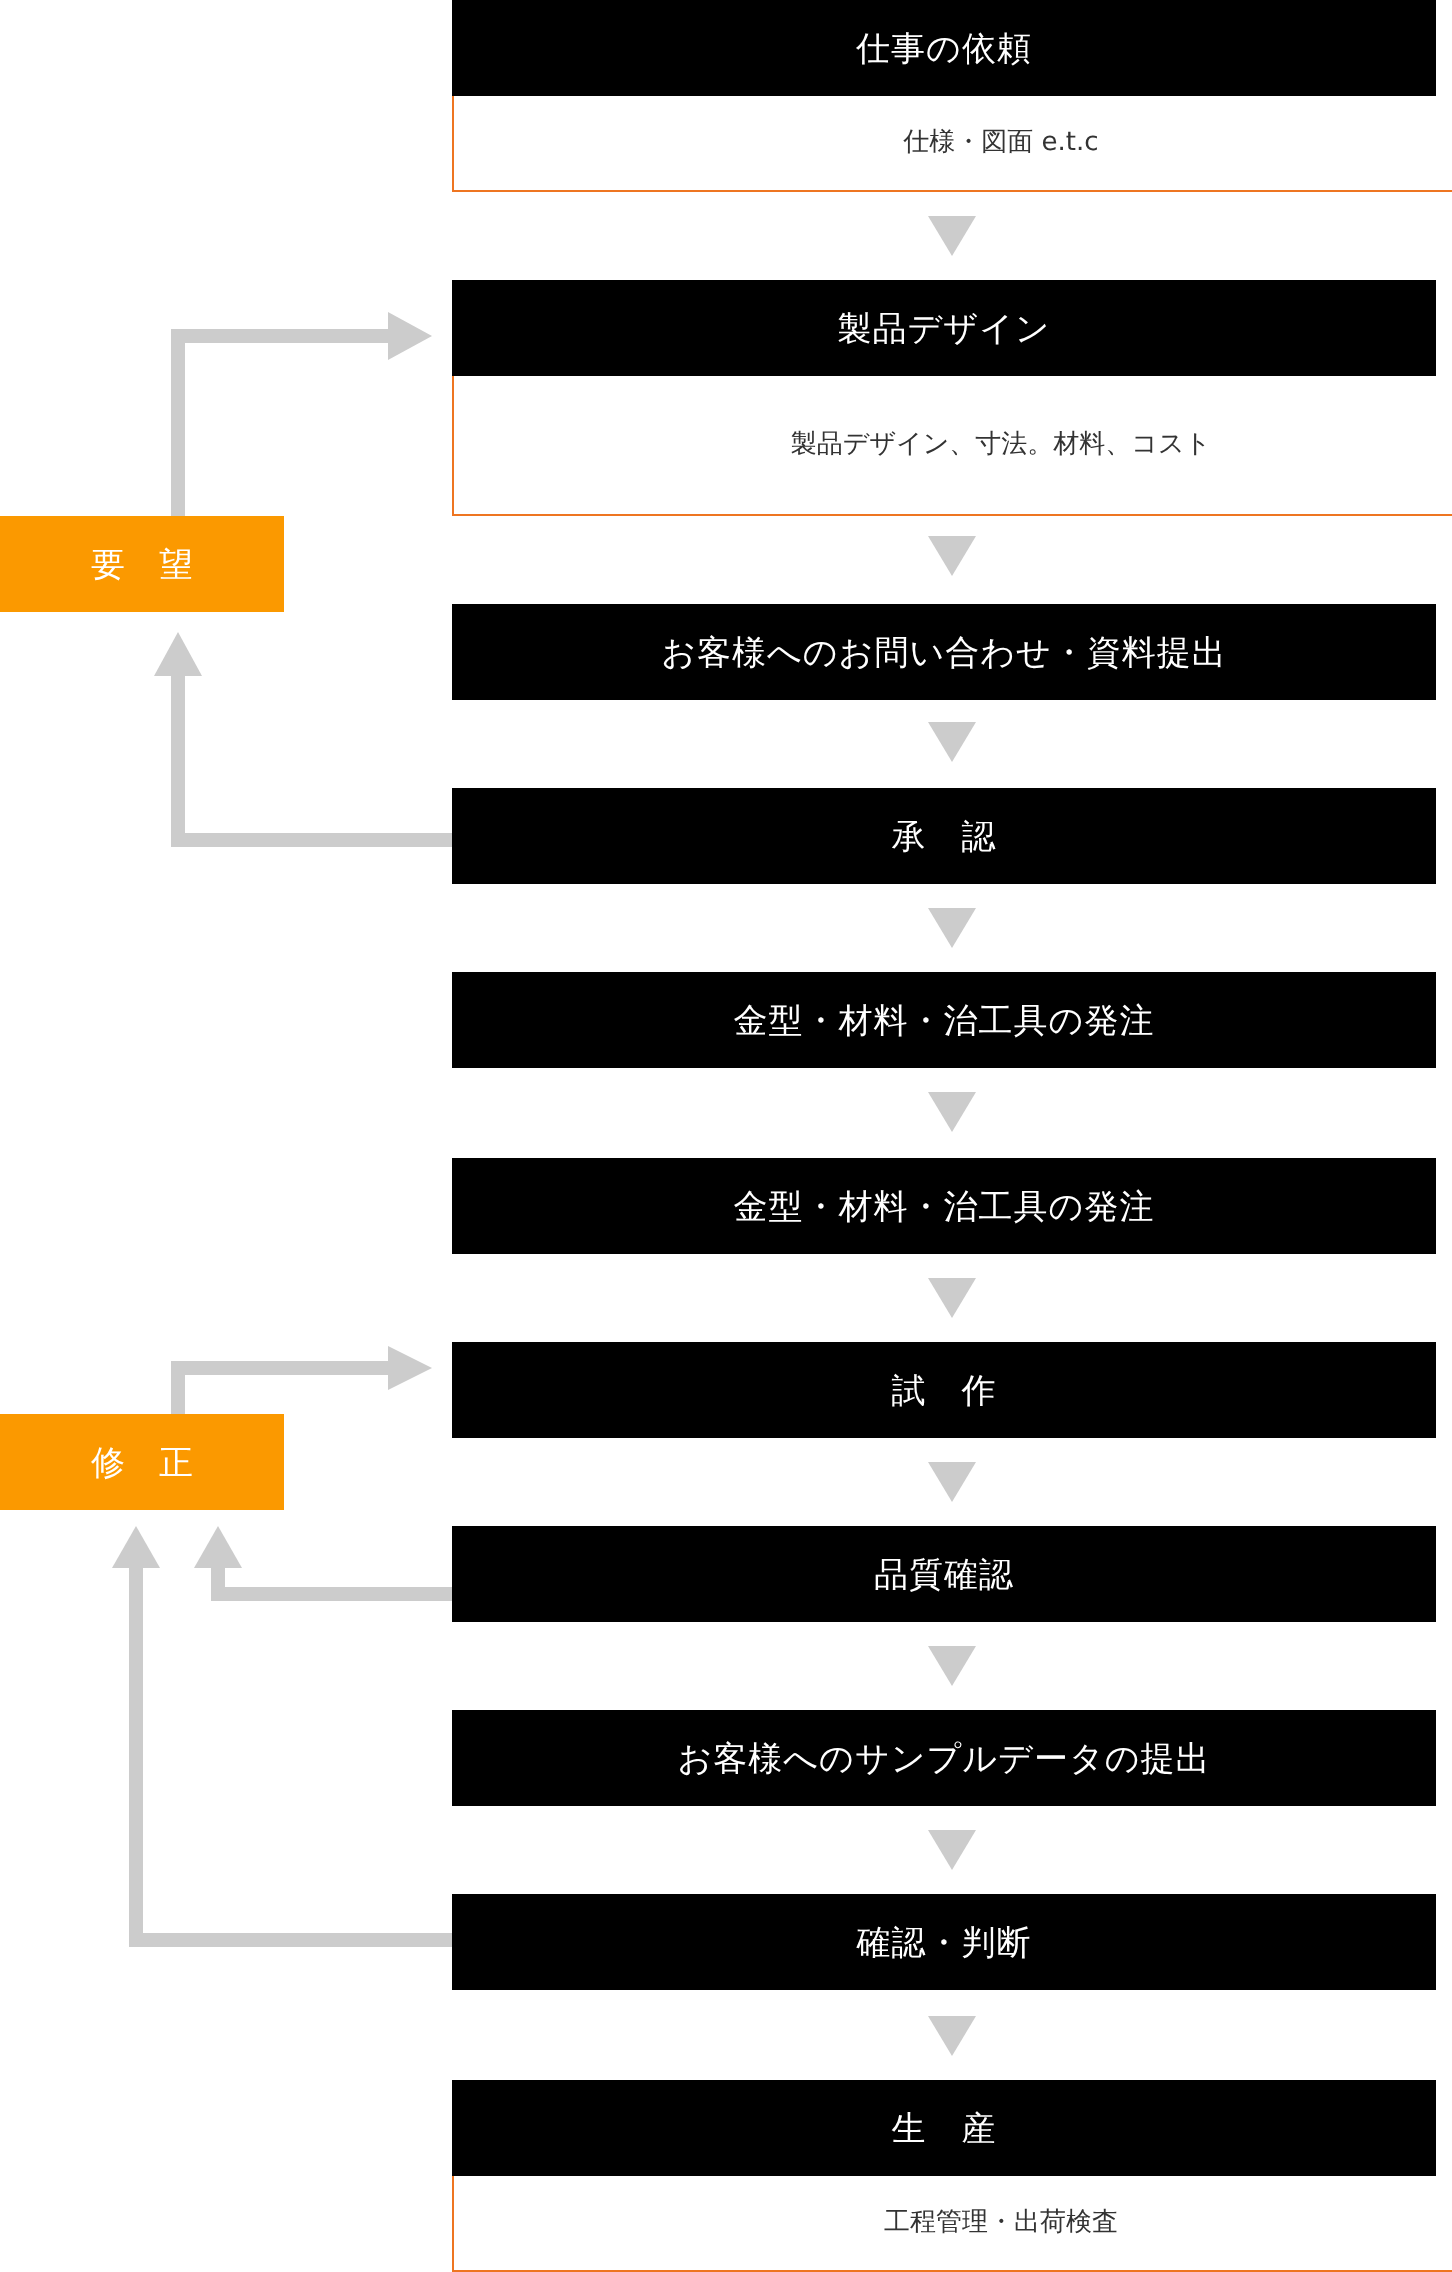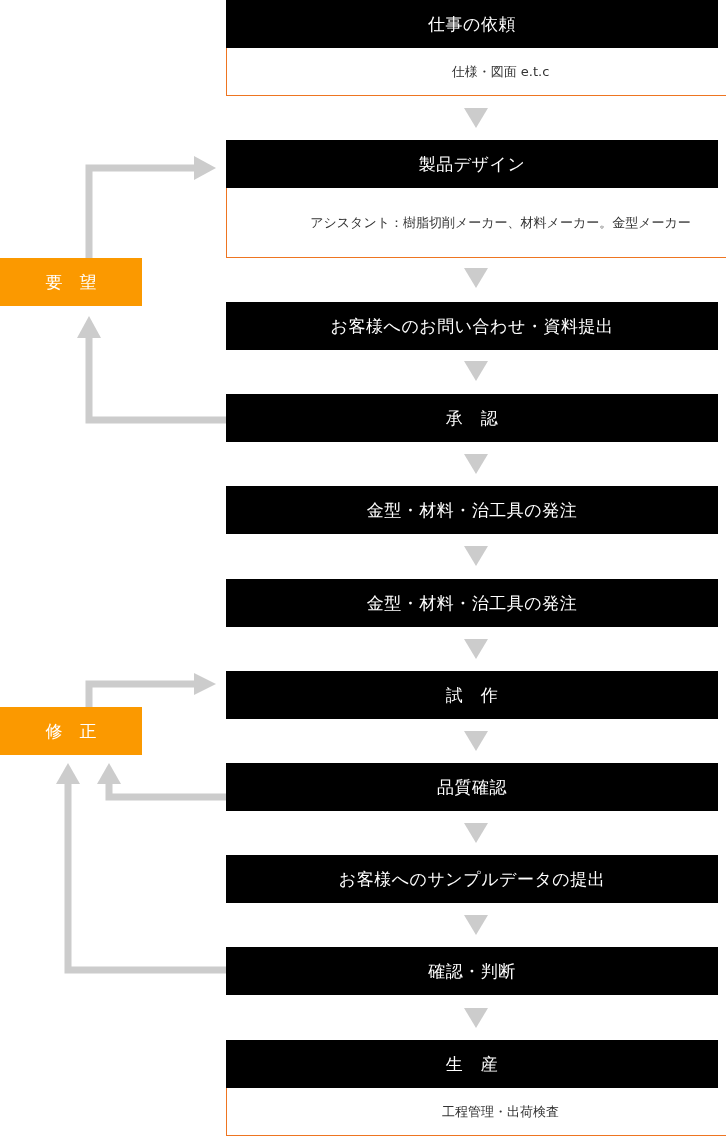--- a/index.html
+++ b/index.html
@@ -43,21 +43,21 @@
 <div class="side" style="top:707px">修　正</div>
 
 <div class="step-head" style="top:0">仕事の依頼</div>
 <div class="step-desc" style="top:48px;height:48px">
   <span>仕様・図面 e.t.c</span>
 </div>
 <div class="down-arrow" style="top:108px"></div>
 
 <div class="step-head" style="top:140px">製品デザイン</div>
 <div class="step-desc" style="top:188px;height:70px">
-  <span>アシスタント：樹脂切削メーカー、材料メーカー。金型メーカー</span>
+  <span>製品デザイン、寸法。材料、コスト</span>
 </div>
 <div class="down-arrow" style="top:268px"></div>
 
 <div class="step-head" style="top:302px">お客様へのお問い合わせ・資料提出</div>
 <div class="down-arrow" style="top:361px"></div>
 
 <div class="step-head" style="top:394px">承　認</div>
 <div class="down-arrow" style="top:454px"></div>
 
 <div class="step-head" style="top:486px">金型・材料・治工具の発注</div>

